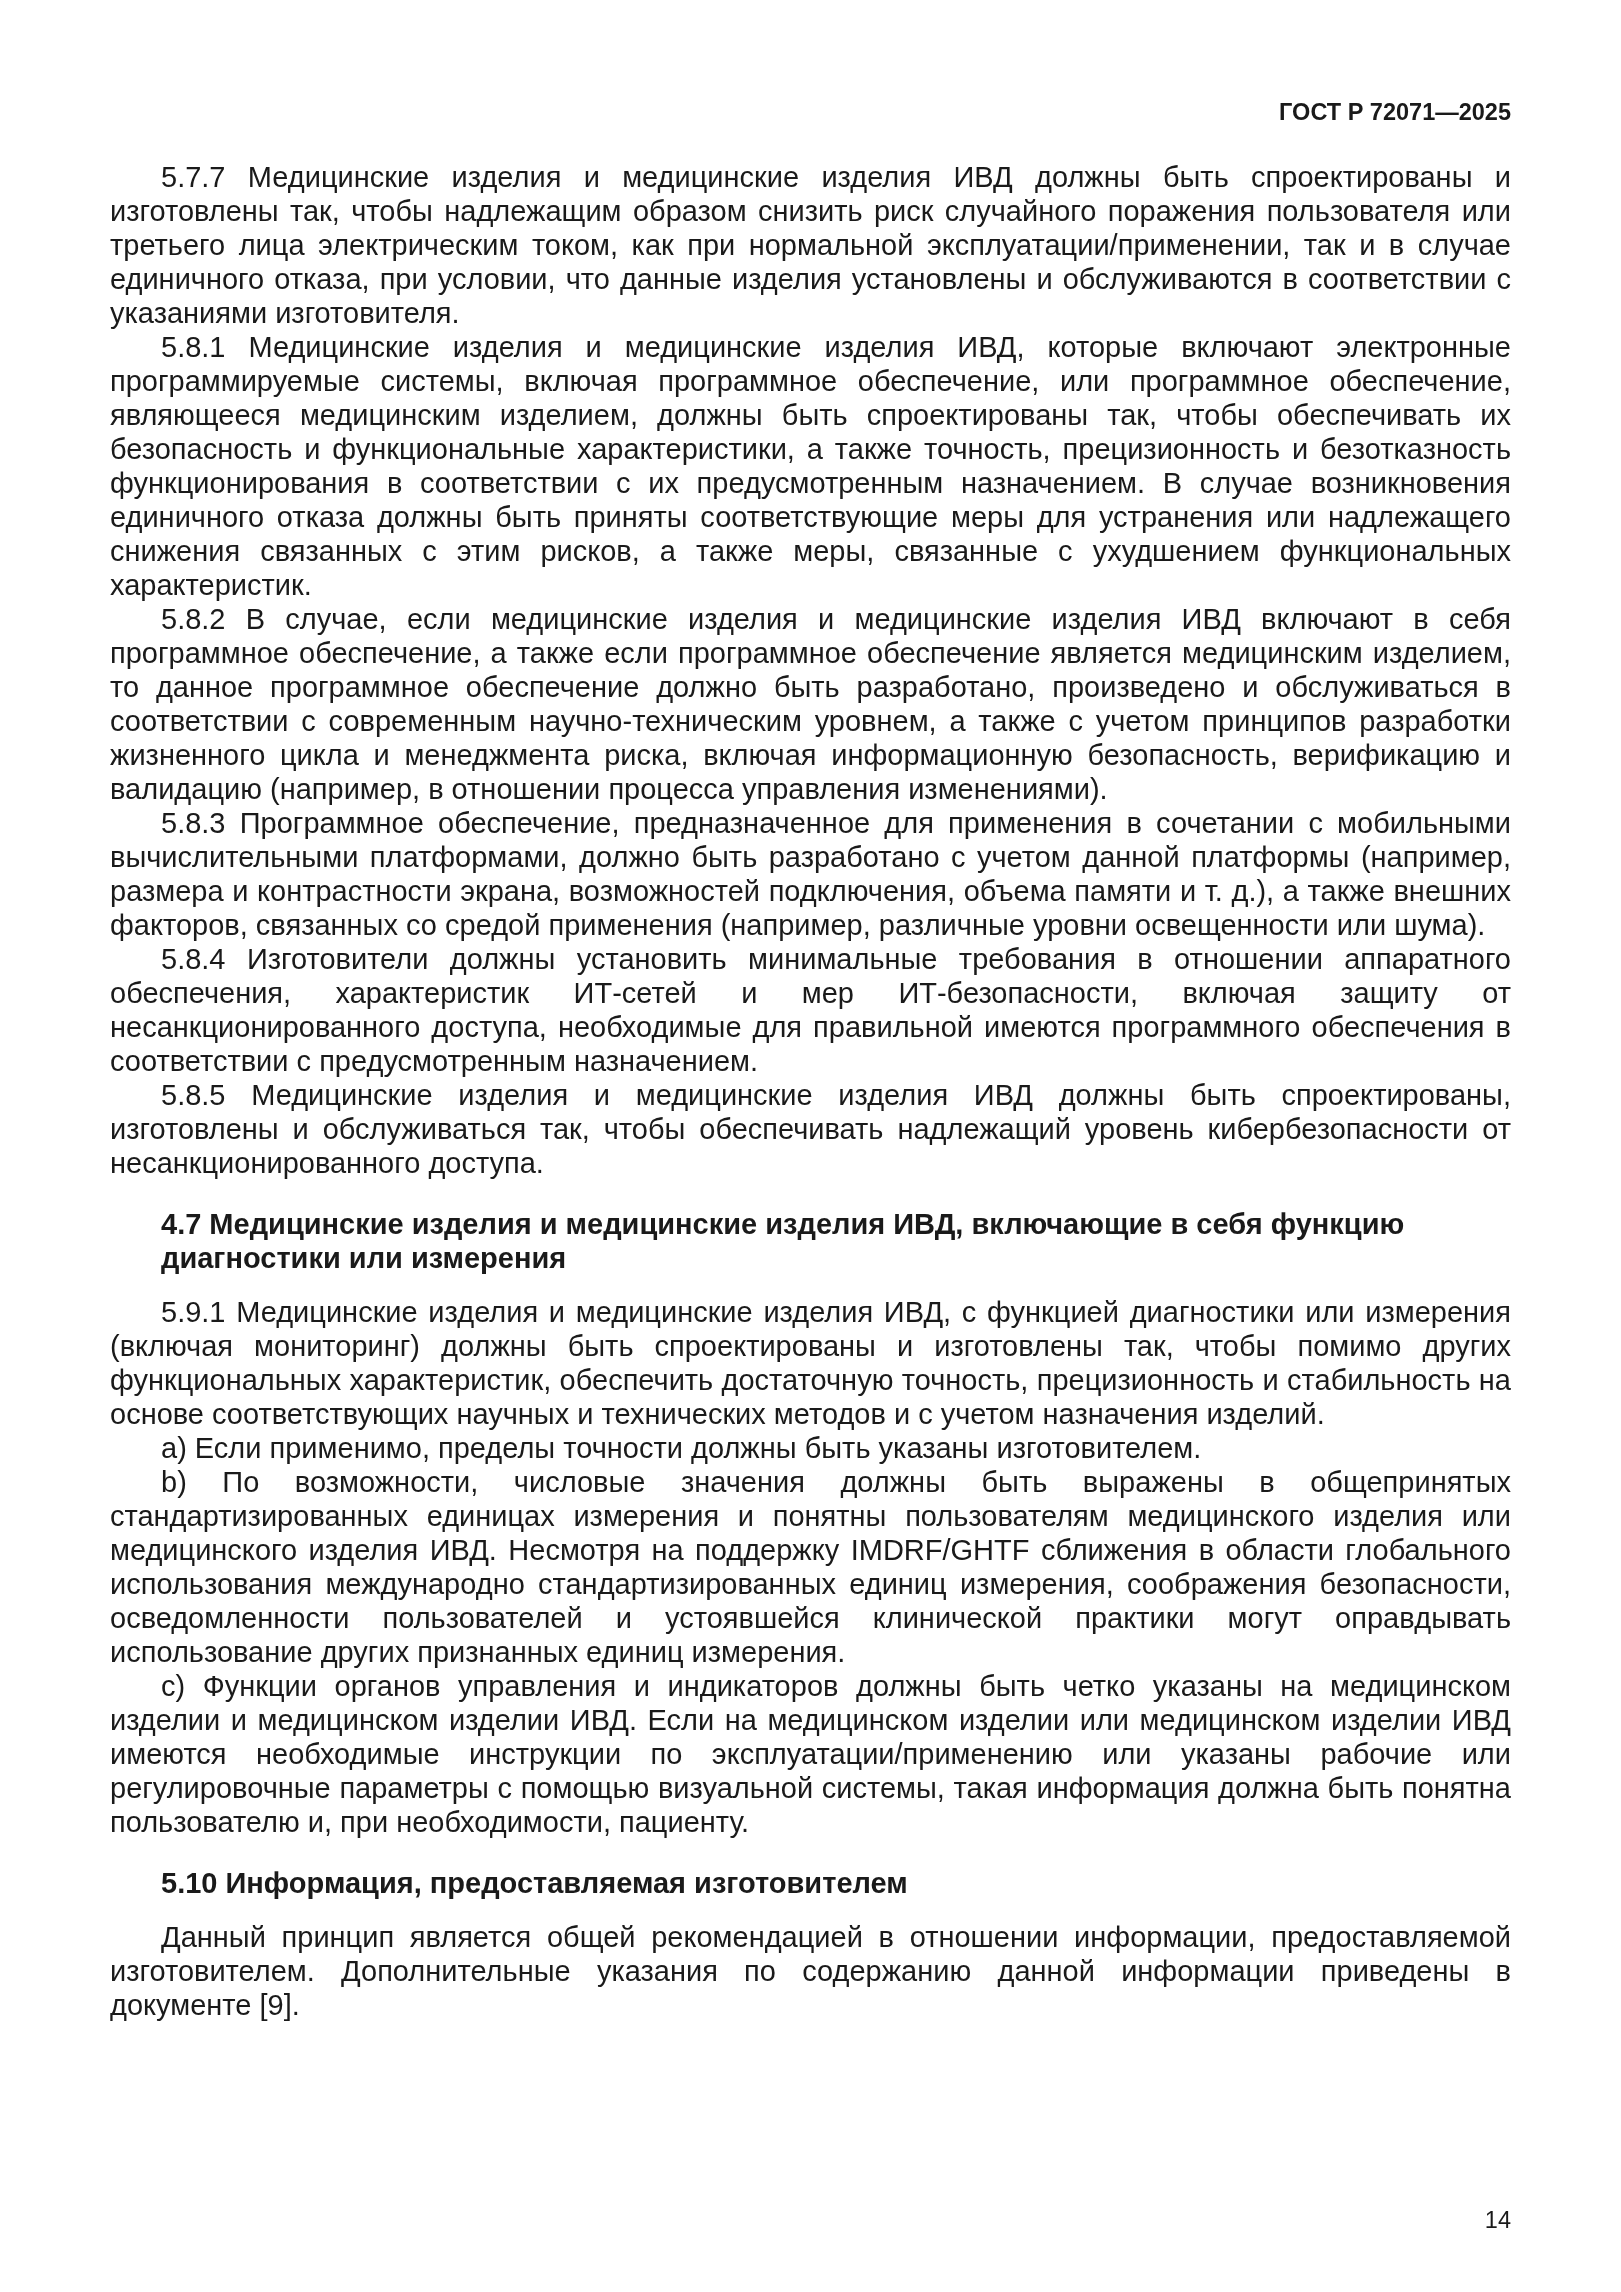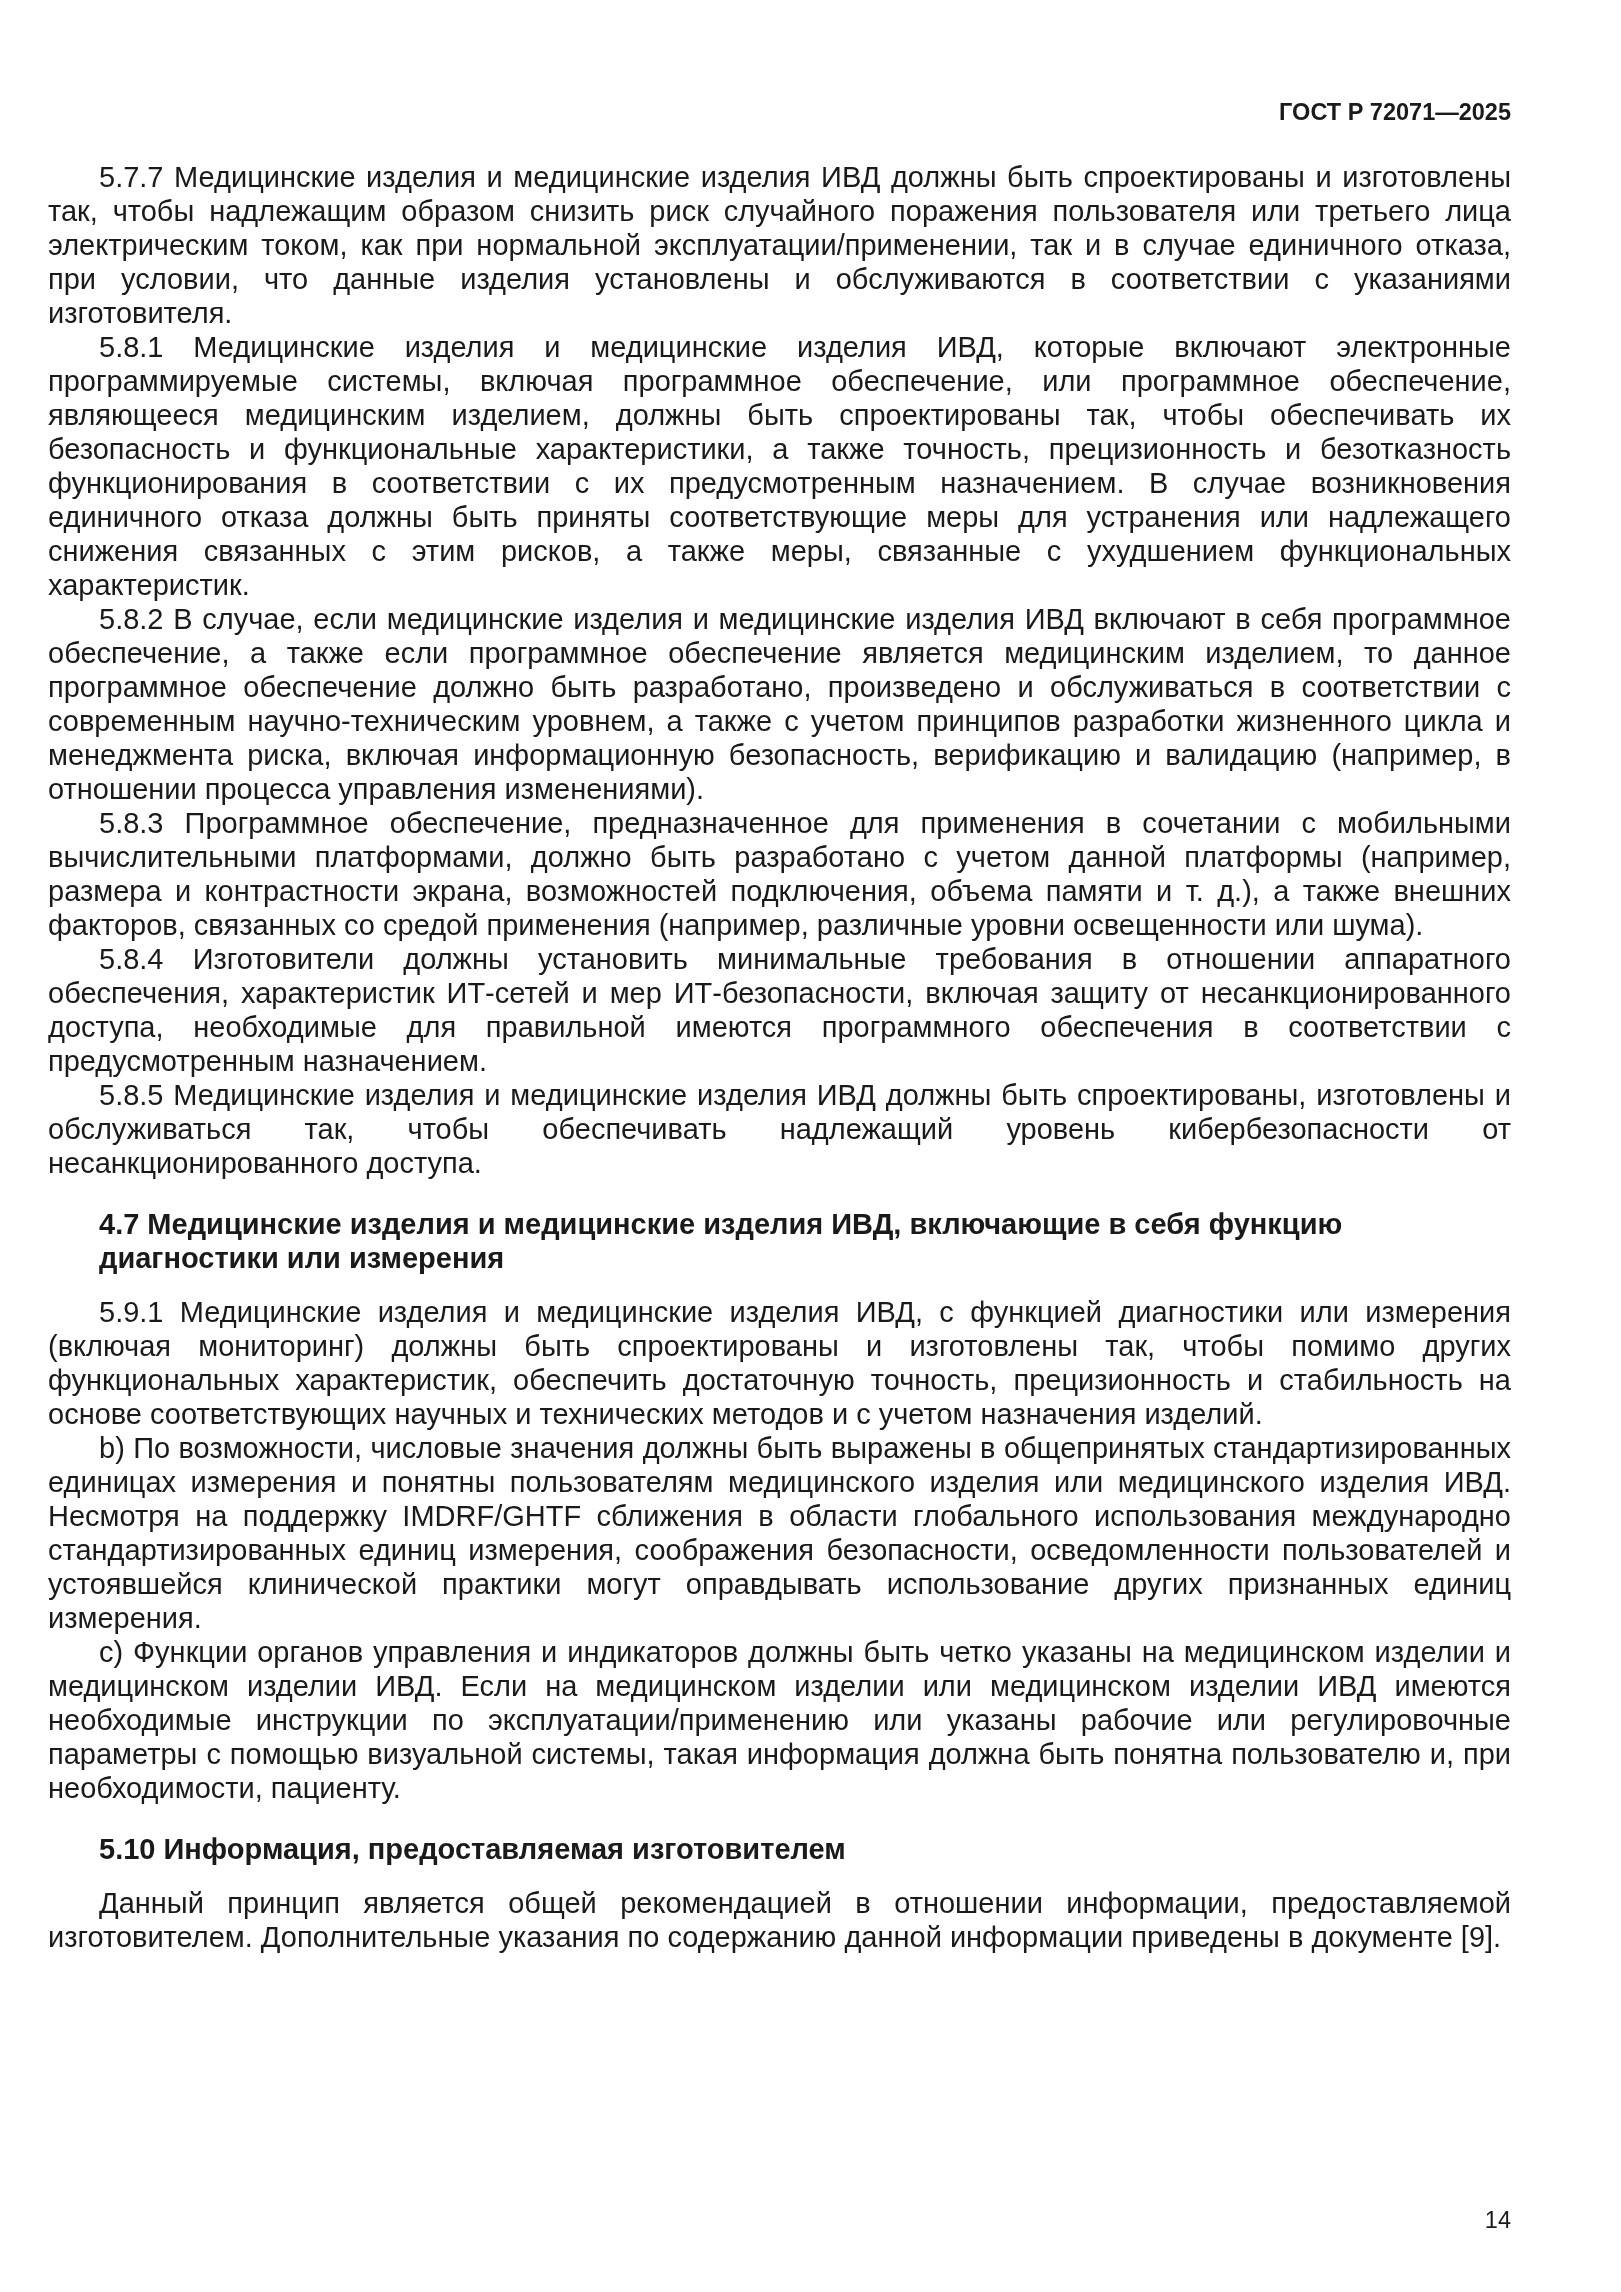--- a/index.html
+++ b/index.html
@@ -9,21 +9,21 @@
   }
   body {
     font-family: "Liberation Sans", "DejaVu Sans", sans-serif;
     color: #1a1a1a;
     -webkit-font-smoothing: antialiased;
   }
   .page {
     width: 1621px;
     min-height: 2293px;
     box-sizing: border-box;
-    padding: 98px 110px 59px 48px;
+    padding: 98px 110px 59px 110px;
     display: flex;
     flex-direction: column;
     background: #ffffff;
   }
   .doc-header {
     text-align: right;
     font-weight: bold;
     font-size: 23.5px;
     line-height: 29px;
     margin-bottom: 33px;
@@ -70,20 +70,21 @@
     <p class="para">5.8.3 Программное обеспечение, предназначенное для применения в сочетании с мобильными вычислительными платформами, должно быть разработано с учетом данной платформы (например, размера и контрастности экрана, возможностей подключения, объема памяти и т. д.), а также внешних факторов, связанных со средой применения (например, различные уровни освещенности или шума).</p>
 
     <p class="para">5.8.4 Изготовители должны установить минимальные требования в отношении аппаратного обеспечения, характеристик ИТ-сетей и мер ИТ-безопасности, включая защиту от несанкционированного доступа, необходимые для правильной имеются программного обеспечения в соответствии с предусмотренным назначением.</p>
 
     <p class="para">5.8.5 Медицинские изделия и медицинские изделия ИВД должны быть спроектированы, изготовлены и обслуживаться так, чтобы обеспечивать надлежащий уровень кибербезопасности от несанкционированного доступа.</p>
 
     <p class="heading">4.7 Медицинские изделия и медицинские изделия ИВД, включающие в себя функцию диагностики или измерения</p>
 
     <p class="para">5.9.1 Медицинские изделия и медицинские изделия ИВД, с функцией диагностики или измерения (включая мониторинг) должны быть спроектированы и изготовлены так, чтобы помимо других функциональных характеристик, обеспечить достаточную точность, прецизионность и стабильность на основе соответствующих научных и технических методов и с учетом назначения изделий.</p>
 
+    <p class="para">а) Если применимо, пределы точности должны быть указаны изготовителем.</p>
 
     <p class="para">b) По возможности, числовые значения должны быть выражены в общепринятых стандартизированных единицах измерения и понятны пользователям медицинского изделия или медицинского изделия ИВД. Несмотря на поддержку IMDRF/GHTF сближения в области глобального использования международно стандартизированных единиц измерения, соображения безопасности, осведомленности пользователей и устоявшейся клинической практики могут оправдывать использование других признанных единиц измерения.</p>
 
     <p class="para">с) Функции органов управления и индикаторов должны быть четко указаны на медицинском изделии и медицинском изделии ИВД. Если на медицинском изделии или медицинском изделии ИВД имеются необходимые инструкции по эксплуатации/применению или указаны рабочие или регулировочные параметры с помощью визуальной системы, такая информация должна быть понятна пользователю и, при необходимости, пациенту.</p>
 
     <p class="heading">5.10 Информация, предоставляемая изготовителем</p>
 
     <p class="para">Данный принцип является общей рекомендацией в отношении информации, предоставляемой изготовителем. Дополнительные указания по содержанию данной информации приведены в документе [9].</p>
 
   </div>

